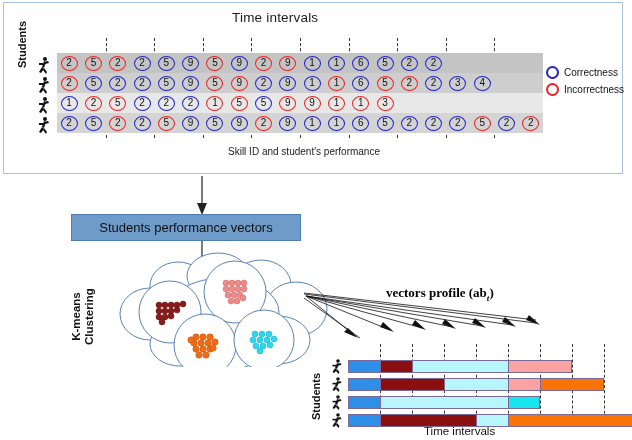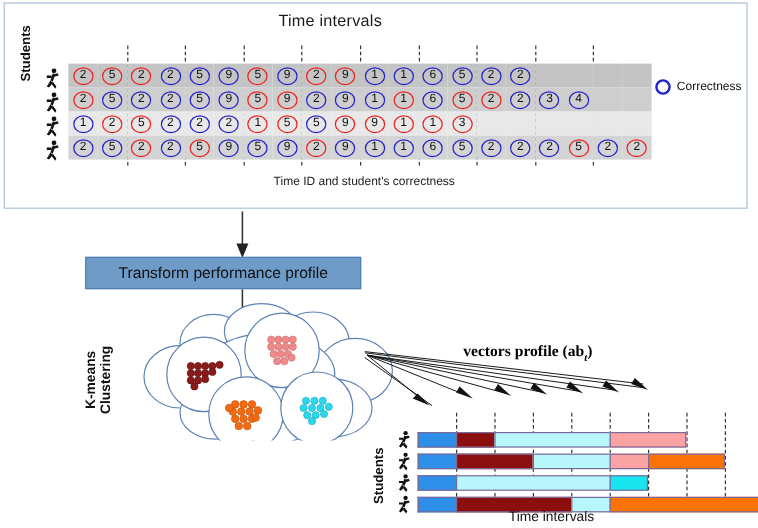--- a/index.html
+++ b/index.html
@@ -369,37 +369,41 @@
       </div>
       <div class="mcell" style="background: rgb(212, 212, 212);">
         <div class="oval">2</div>
       </div>
       <div class="mcell" style="background: rgb(212, 212, 212);">
         <div class="oval inc">2</div>
       </div>
     </div>
   </div>
 
-<div class="abs" id="matrix-caption">Time ID and student's correctness</div>
+<div class="abs" id="matrix-caption">Skill ID and student's performance</div>
 
 <div class="abs" id="legend">
   <div class="lrow">
     <span class="lcircle"></span>
     <span>Correctness</span>
   </div>
+  <div class="lrow">
+    <span class="lcircle red"></span>
+    <span>Incorrectness</span>
+  </div>
 </div>
 
 <div class="abs" id="arrow1">
   <svg width="20" height="40" viewBox="0 0 20 40">
     <line x1="10" y1="0" x2="10" y2="30" stroke="#333" stroke-width="1.3"></line>
     <polygon points="10,39 5,27 15,27" fill="#222"></polygon>
   </svg>
 </div>
 
-<div class="abs" id="transform-box">Transform performance profile</div>
+<div class="abs" id="transform-box">Students performance vectors</div>
 
 <div class="abs" id="arrow2">
   <svg width="20" height="34" viewBox="0 0 20 34">
     <line x1="10" y1="0" x2="10" y2="24" stroke="#333" stroke-width="1.3"></line>
     <polygon points="10,33 5,21 15,21" fill="#222"></polygon>
   </svg>
 </div>
 
 <div class="abs" id="cloud-wrap">
   <svg width="215" height="115" viewBox="0 0 215 115">

